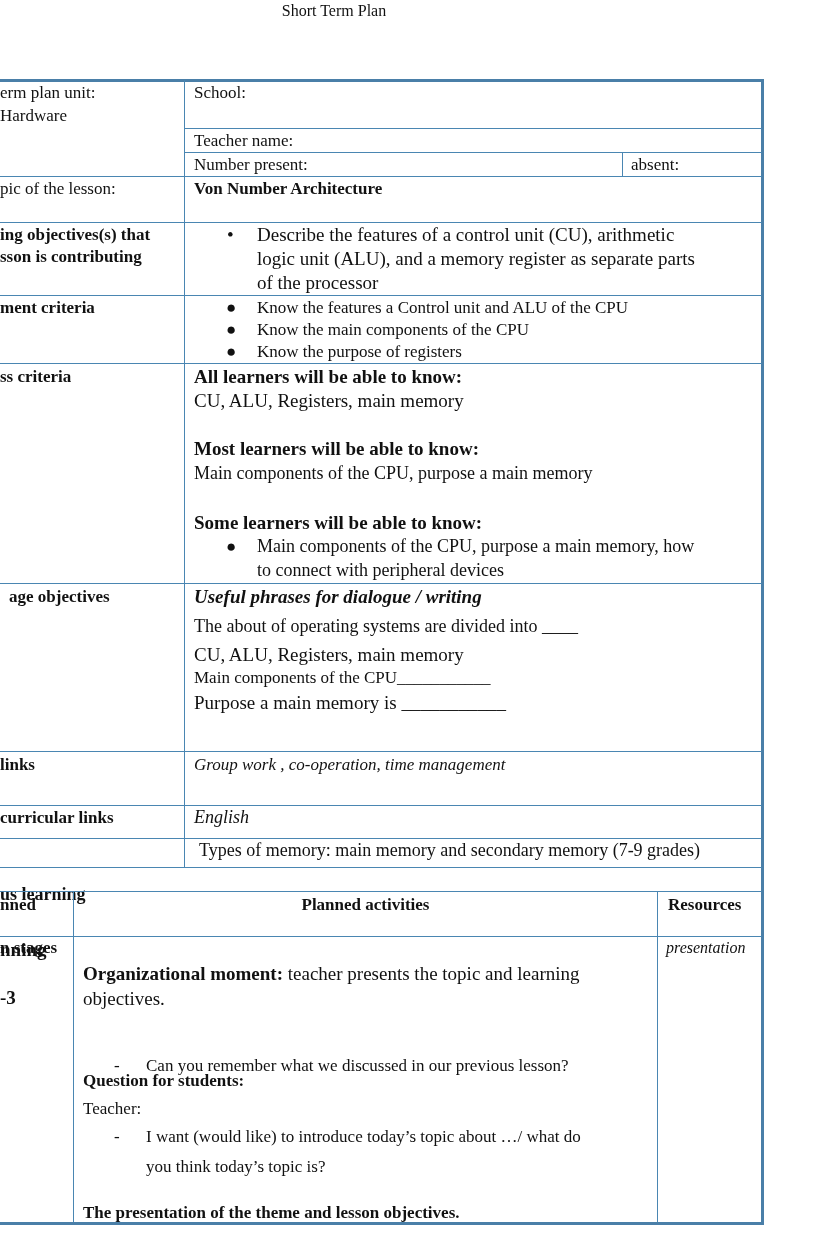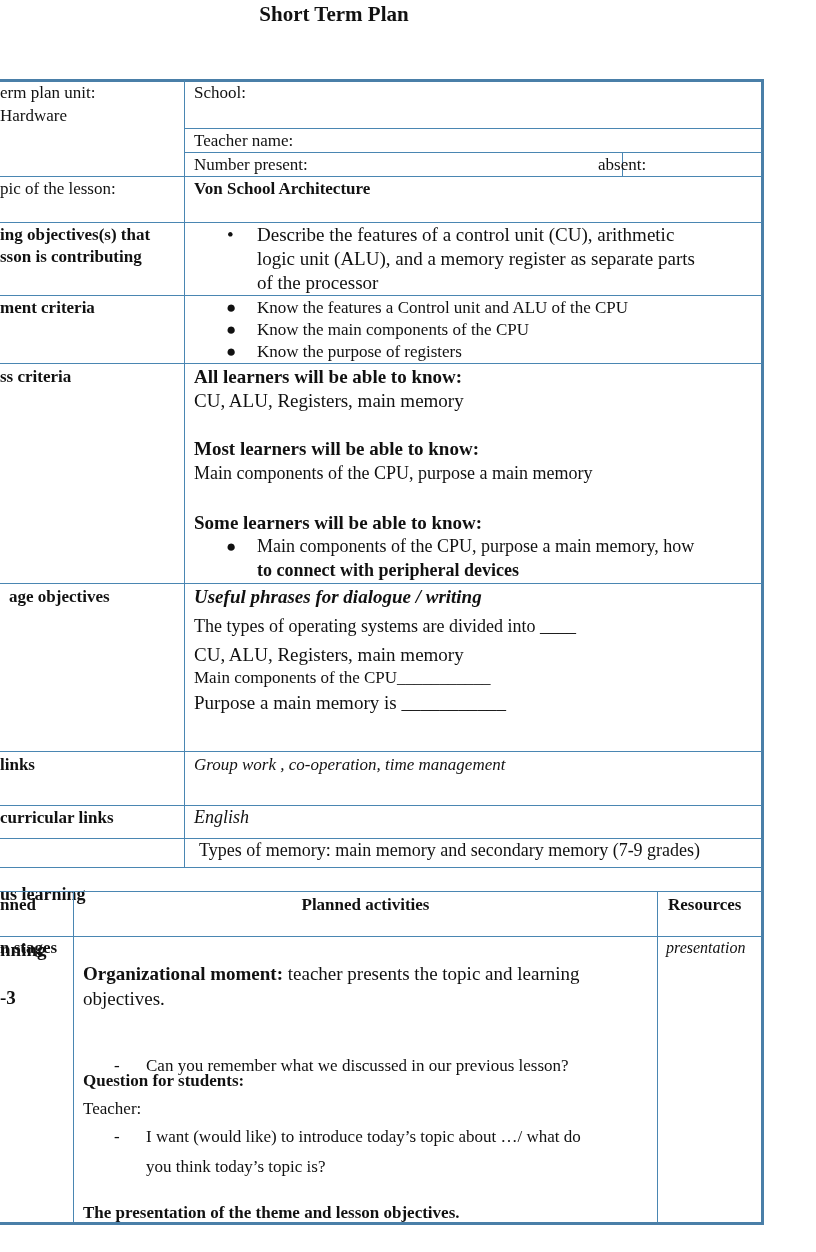--- a/index.html
+++ b/index.html
@@ -1,19 +1,19 @@
 <!DOCTYPE html>
 <html><head>
 <meta charset="utf-8">
 <style>
   html, body { margin:0; padding:0; background:#fff; }
   body { width:816px; height:1252px; position:relative; overflow:hidden;
          font-family:"Liberation Serif", serif; color:#111; }
   .title { position:absolute; left:0; top:2px; width:668px; text-align:center;
-           font-weight:bold; font-size:21px; }
+           font-weight:normal; font-size:16px; }
   .hl { position:absolute; height:1px; background:#4a86b2; }
   .vl { position:absolute; width:1px; background:#4a86b2; }
   .thick-h { height:3px; background:#4a7fa8; }
   .thick-v { width:3px; background:#4a7fa8; }
   .t { position:absolute; white-space:nowrap; }
   .lbl { font-size:17px; }
   .b { font-weight:bold; }
   .i { font-style:italic;text-align:center; }
   .f17 { font-size:17px; }
   .f19 { font-size:19px; }
@@ -41,24 +41,24 @@
   <div class="hl" style="left:0;top:805px;width:762px;"></div>
   <div class="hl" style="left:0;top:838px;width:762px;"></div>
   <div class="hl" style="left:0;top:867px;width:762px;"></div>
 </div>
 
 <div class="t lbl" style="left:0;top:83px;">erm plan unit:</div>
 <div class="t lbl" style="left:0;top:106px;">Hardware</div>
 <div class="t lbl" style="left:194px;top:83px;">School:</div>
 <div class="t lbl" style="left:194px;top:131px;">Teacher name:</div>
 <div class="t lbl" style="left:194px;top:155px;">Number present:</div>
-<div class="t lbl" style="left:598px;top:155px;">absent:</div>
+<div class="t lbl" style="left:631px;top:155px;">absent:</div>
 
 <div class="t lbl" style="left:0;top:179px;">pic of the lesson:</div>
-<div class="t lbl b" style="left:194px;top:179px;">Von School Architecture</div>
+<div class="t lbl b" style="left:194px;top:179px;">Von Number Architecture</div>
 
 <div class="t lbl b" style="left:0;top:225px;">ing objectives(s) that</div>
 <div class="t lbl b" style="left:0;top:247px;">sson is contributing</div>
 <div class="t f19" style="left:227px;top:224px;">•</div>
 <div class="t f19" style="left:257px;top:224px;">Describe the features of a control unit (CU), arithmetic</div>
 <div class="t f19" style="left:257px;top:248px;">logic unit (ALU), and a memory register as separate parts</div>
 <div class="t f19" style="left:257px;top:272px;">of the processor</div>
 
 <div class="t lbl b" style="left:0;top:298px;">ment criteria</div>
 <div class="t f17" style="left:226px;top:298px;">●</div>
@@ -69,25 +69,25 @@
 <div class="t f17" style="left:257px;top:342px;">Know the purpose of registers</div>
 
 <div class="t lbl b" style="left:0;top:367px;">ss criteria</div>
 <div class="t f19 b" style="left:194px;top:366px;">All learners will be able to know:</div>
 <div class="t f19" style="left:194px;top:390px;">CU, ALU, Registers, main memory</div>
 <div class="t f19 b" style="left:194px;top:438px;">Most learners will be able to know:</div>
 <div class="t f18" style="left:194px;top:463px;">Main components of the CPU, purpose a main memory</div>
 <div class="t f19 b" style="left:194px;top:512px;">Some learners will be able to know:</div>
 <div class="t f17" style="left:226px;top:537px;">●</div>
 <div class="t f18" style="left:257px;top:536px;">Main components of the CPU, purpose a main memory, how</div>
-<div class="t f18" style="left:257px;top:560px;font-weight:bold;">to connect with peripheral devices</div>
+<div class="t f18" style="left:257px;top:560px;">to connect with peripheral devices</div>
 
 <div class="t lbl b" style="left:0;top:587px;padding-left:9px;">age objectives</div>
 <div class="t f19 b i" style="left:194px;top:586px;">Useful phrases for dialogue / writing</div>
-<div class="t f18" style="left:194px;top:616px;">The types of operating systems are divided into ____</div>
+<div class="t f18" style="left:194px;top:616px;">The about of operating systems are divided into ____</div>
 <div class="t f19" style="left:194px;top:644px;">CU, ALU, Registers, main memory</div>
 <div class="t f17" style="left:194px;top:668px;">Main components of the CPU___________</div>
 <div class="t f19" style="left:194px;top:692px;">Purpose a main memory is ___________</div>
 
 <div class="t lbl b" style="left:0;top:755px;">links</div>
 <div class="t lbl i" style="left:194px;top:755px;">Group work , co-operation, time management</div>
 
 <div class="t lbl b" style="left:0;top:808px;">curricular links</div>
 <div class="t f18 i" style="left:194px;top:807px;">English</div>
 

